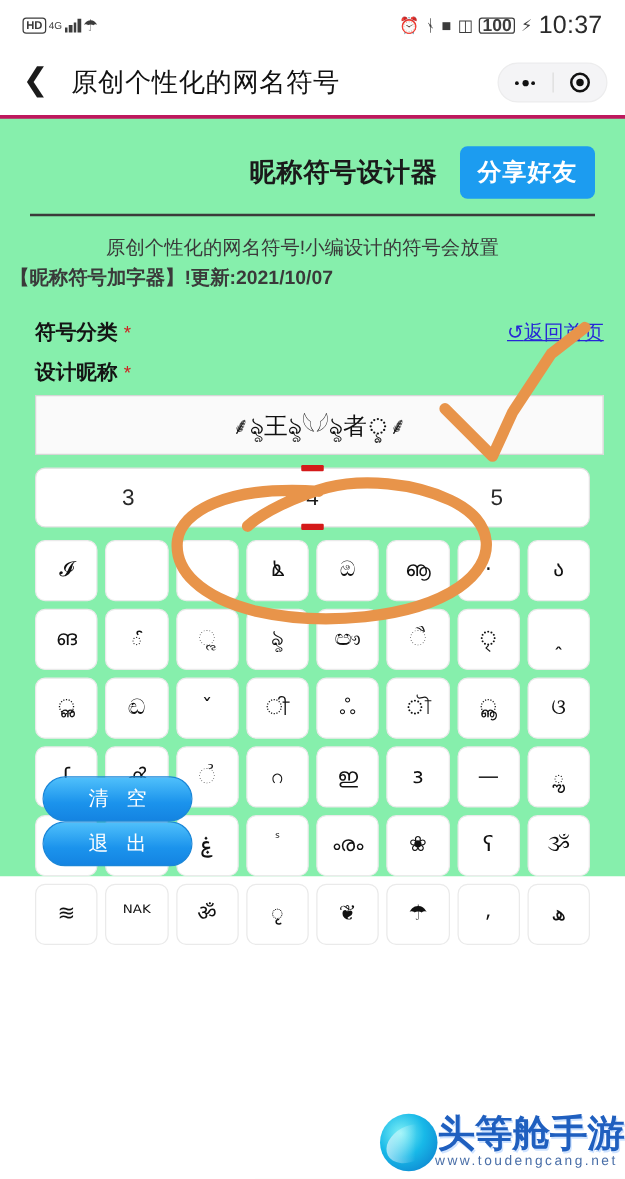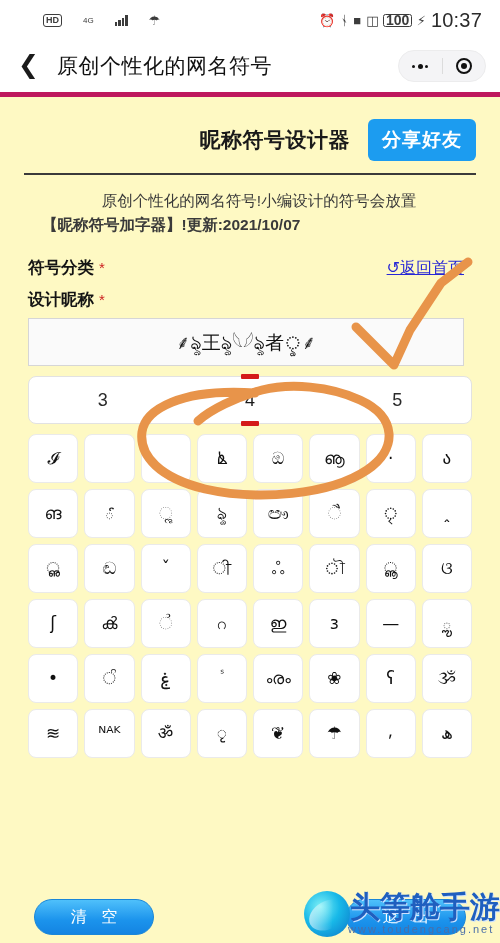--- a/index.html
+++ b/index.html
@@ -23,21 +23,21 @@
   }
 
   
   .statusbar {
     height: 40px;
     display: flex;
     align-items: center;
     padding: 0 18px;
     box-sizing: border-box;
   }
-  .sb-left { display: flex; align-items: center; gap: 21px; margin-left: 25px; }
+  .sb-left { display: flex; align-items: center; gap: 2px; }
   .sb-right { margin-left: auto; display: flex; align-items: center; gap: 5px; }
   .hd-badge {
     font-size: 9px;
     font-weight: bold;
     border: 1.6px solid #3c3c3c;
     border-radius: 3px;
     padding: 0px 2px;
     line-height: 11px;
     color: #3c3c3c;
   }
@@ -108,23 +108,23 @@
     width: 16px; height: 16px; border-radius: 50%;
     border: 2.2px solid #111;
     display: flex; align-items: center; justify-content: center;
     box-sizing: border-box;
   }
   .target-ico i { width: 6px; height: 6px; border-radius: 50%; background: #111; display: block; }
 
   
   .page {
     position: relative;
-    background: #fef9c3;
-    border-top: 5px solid #be185d;
-    height: 851px;
+    background: #86efac;
+    border-top: 3px solid #be185d;
+    height: 609px;
     box-sizing: border-box;
   }
   .card-title-row {
     display: flex;
     align-items: center;
     justify-content: flex-end;
     padding: 22px 24px 0 24px;
     gap: 18px;
   }
   .app-title {
@@ -148,26 +148,25 @@
   .hr {
     margin: 12px 24px 0 24px;
     border-top: 2px solid #3b3b3b;
   }
   .desc {
     padding: 14px 24px 0 8px;
     font-size: 15.5px;
     line-height: 1.55;
     color: #3a3a3a;
     text-align: center;
-    margin-left: 34px;
   }
   .desc .l2 { text-align: left; display: block; font-weight: bold; }
 
   
-  .form { padding: 10px 36px 0 28px; position: relative; }
+  .form { padding: 10px 17px 0 28px; position: relative; }
   .label-row {
     display: flex;
     align-items: baseline;
     margin-top: 10px;
   }
   .field-label {
     font-size: 16.5px;
     font-weight: bold;
     color: #141414;
   }
@@ -271,23 +270,23 @@
     overflow: hidden;
     line-height: 1;
     font-family: "DejaVu Sans", "Liberation Sans", sans-serif;
   }
 
   
   .actions {
     position: absolute;
     left: 0; right: 0; bottom: 8px;
     display: flex;
-    justify-content: space-between;
     padding: 0 34px;
     box-sizing: border-box;
+    flex-direction: column;
   }
   .pill {
     width: 120px;
     height: 36px;
     border-radius: 18px;
     border: 1px solid #1a86d8;
     background: linear-gradient(180deg, #4fc0fb 0%, #1b93ec 60%, #1484e2 100%);
     color: #fff;
     font-size: 16px;
     letter-spacing: 5px;

